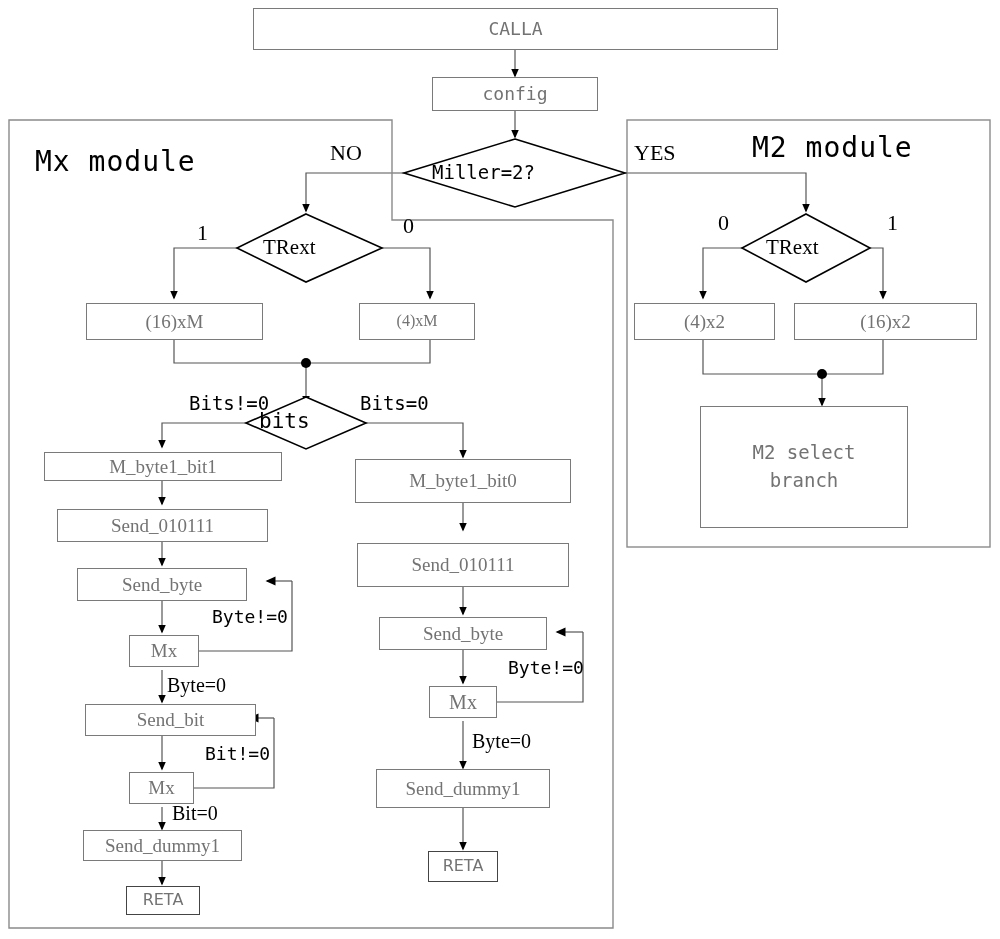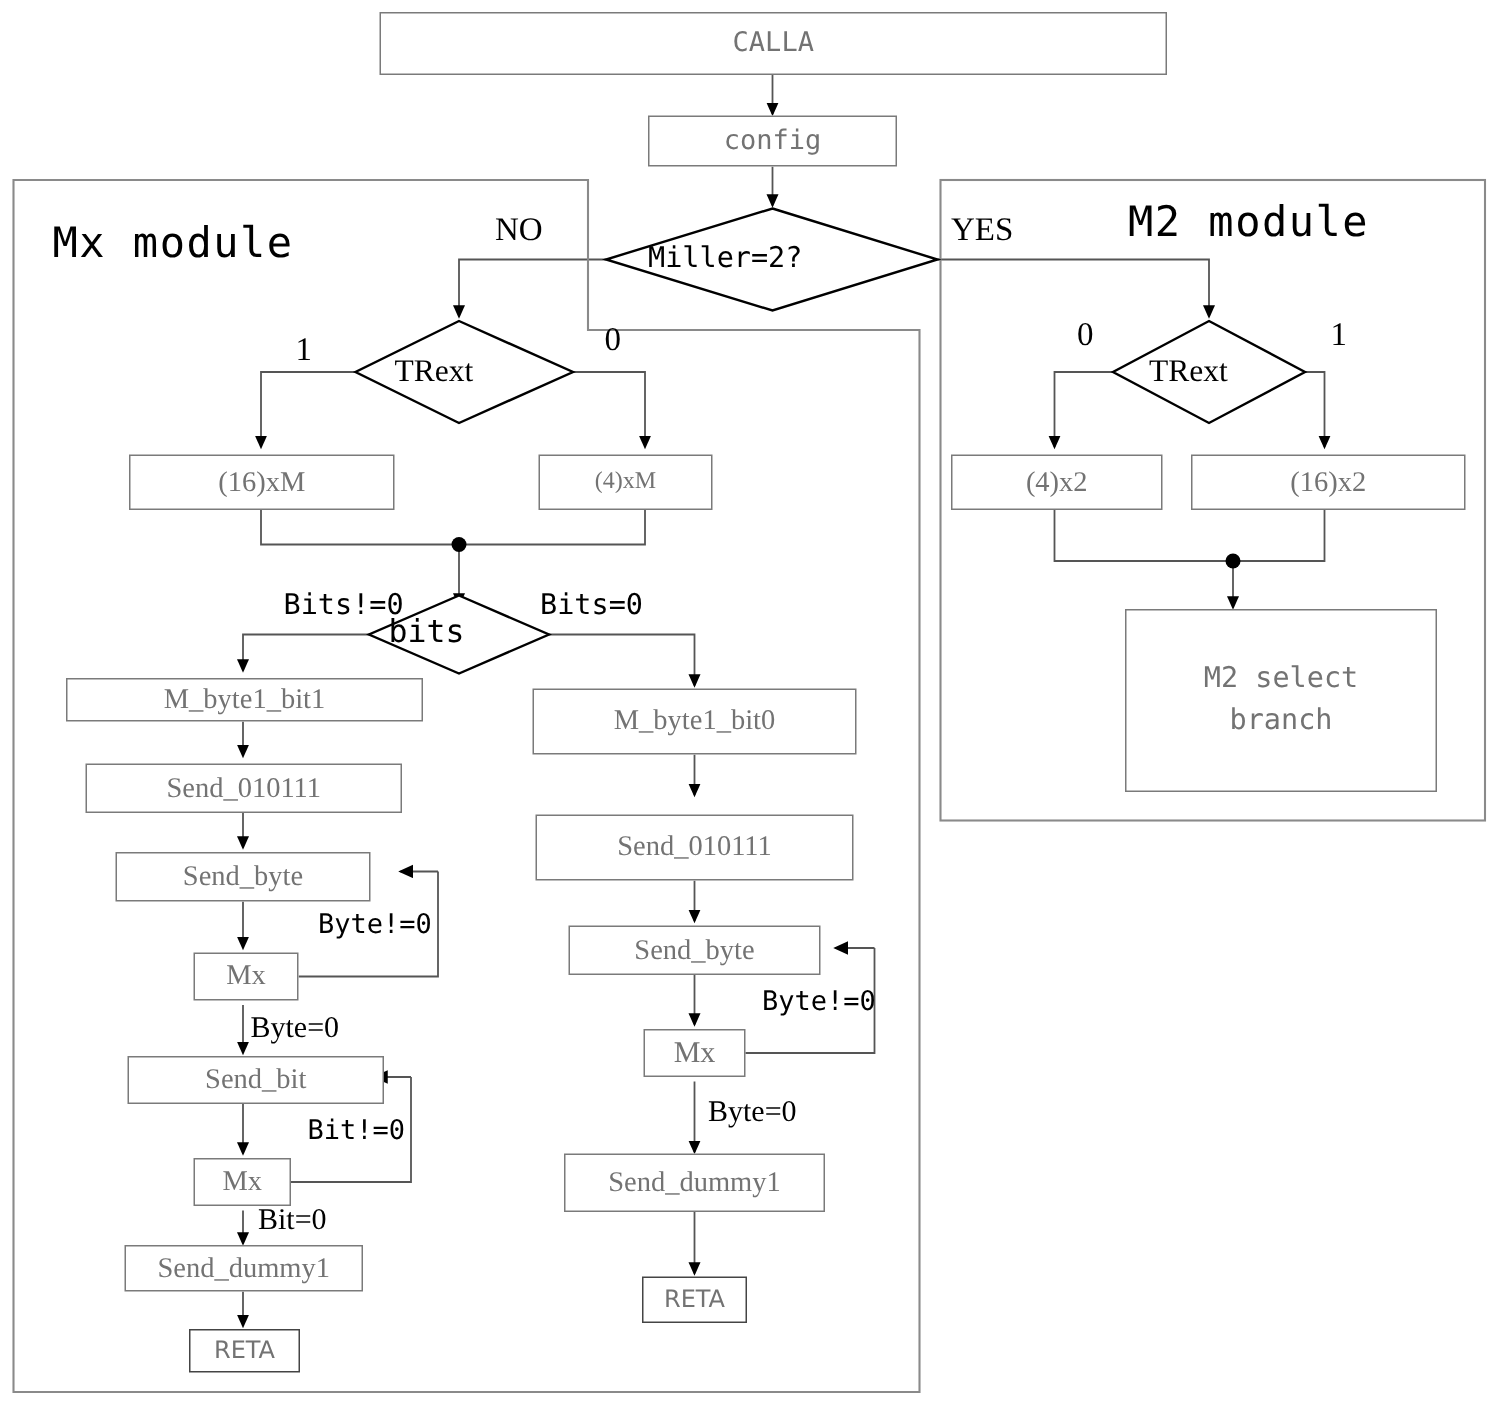--- a/index.html
+++ b/index.html
@@ -252,18 +252,18 @@
   <span class="label serif" style="left:887px; top:212px; font-size:22px;">1</span>
 
   <div class="node serif" style="left:634px; top:303px; width:141px; height:37px; font-size:19px;">
     <span>(4)x2</span>
   </div>
 
   <div class="node serif" style="left:794px; top:303px; width:183px; height:37px; font-size:19px;">
     <span>(16)x2</span>
   </div>
 
-  <div class="node mono" style="left:750px; top:406px; width:208px; height:122px; font-size:19px; flex-direction:column; gap:6px;">
+  <div class="node mono" style="left:700px; top:406px; width:208px; height:122px; font-size:19px; flex-direction:column; gap:6px;">
     <span>M2 select</span>
     <span>branch</span>
   </div>
 
 </div>
 
 </body></html>

